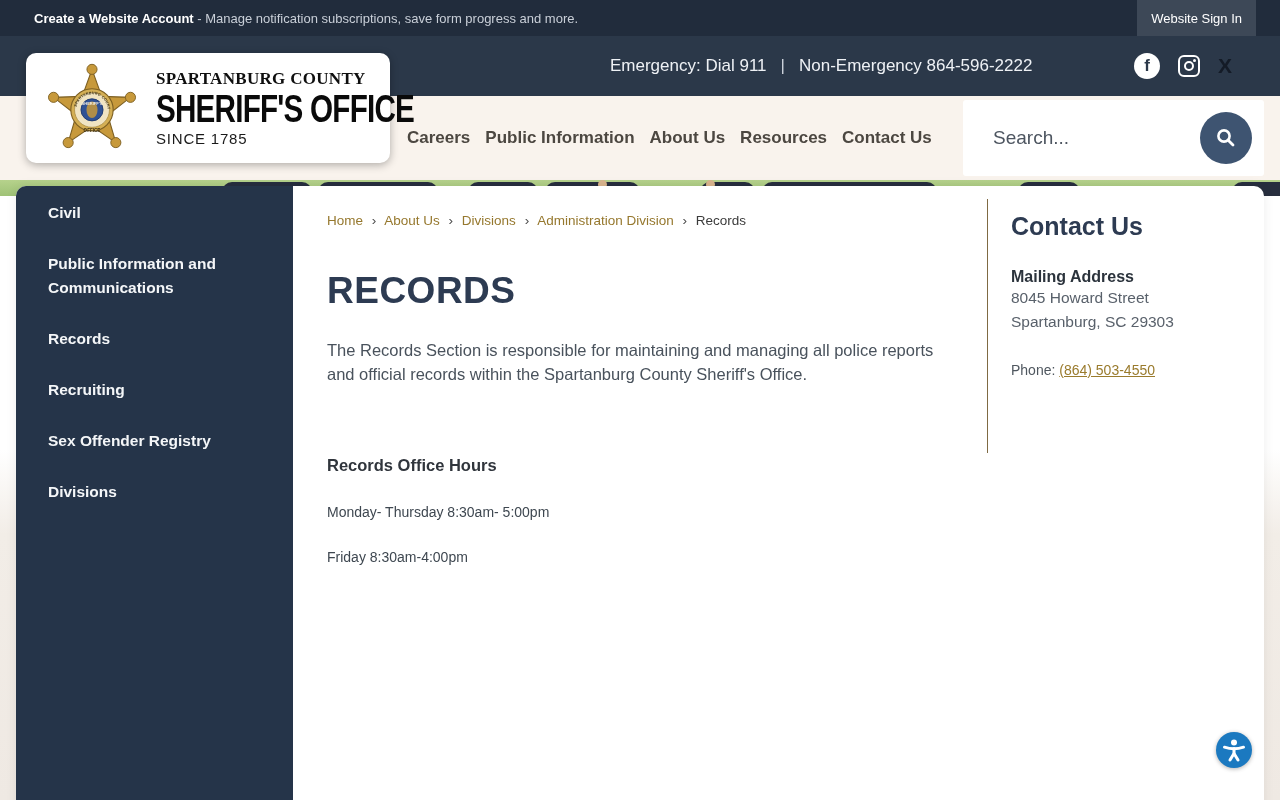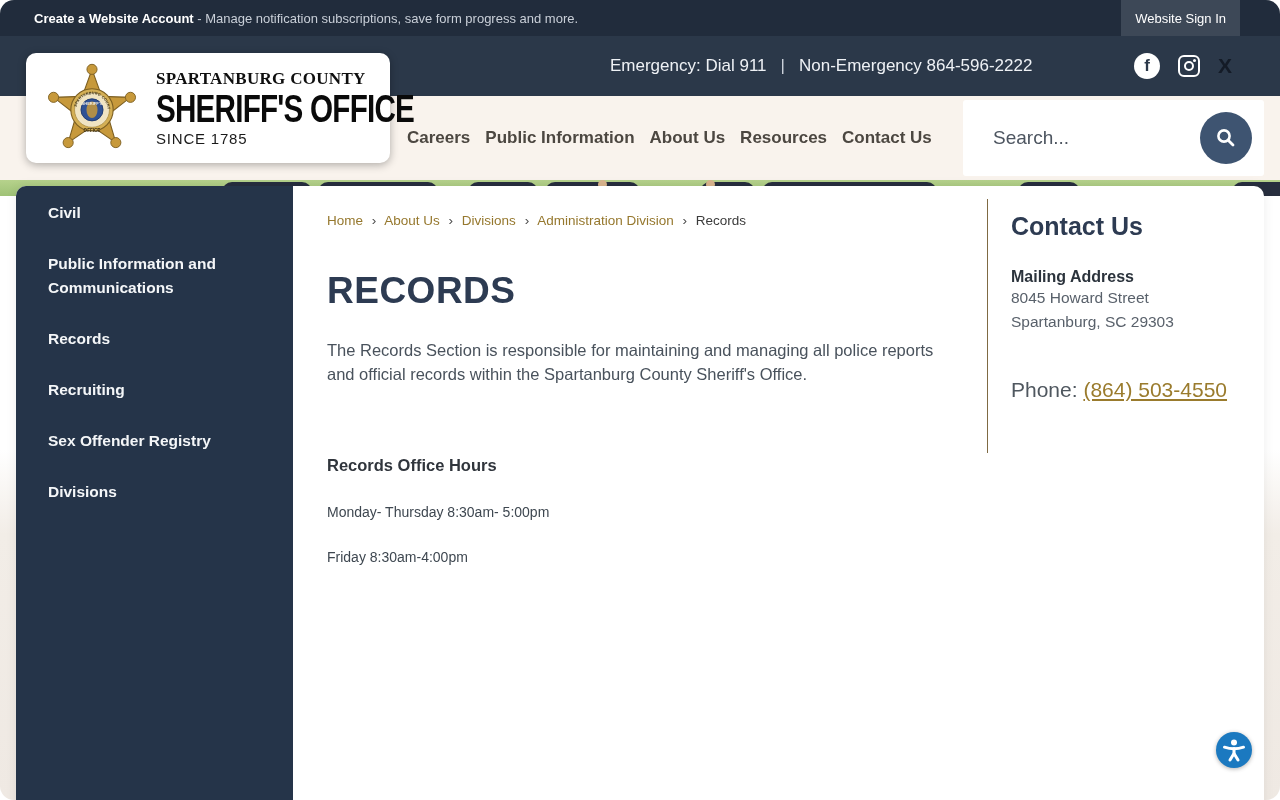--- a/index.html
+++ b/index.html
@@ -1,23 +1,23 @@
 <!DOCTYPE html>
 <html><head>
 <meta charset="utf-8">
 <style>
   * { margin:0; padding:0; box-sizing:border-box; }
   html,body { font-family:"Liberation Sans", sans-serif; }
-  .page { position:relative; width:1280px; height:800px; overflow:hidden; background:#fff;border-radius:14px; }
+  .page { position:relative; width:1280px; height:800px; overflow:hidden; background:#fff; }
 
   
   .topbar { position:relative; height:36px; background:#212c3c; display:flex; align-items:center; padding-left:34px; }
   .topbar-text { font-size:13px; color:#c9cfd8; }
   .topbar-text b { color:#fff; font-weight:bold; }
-  .signin-btn { position:absolute; right:40px; top:0; height:36px; min-width:100px; padding:0 14px;
+  .signin-btn { position:absolute; right:24px; top:0; height:36px; min-width:100px; padding:0 14px;
     background:#3d4857; color:#fff; font-size:13px; display:flex; align-items:center; justify-content:center;
     border:none; cursor:pointer; }
 
   
   .header-band { position:relative; height:60px; background:#2b3849; }
   .emergency { position:absolute; left:610px; top:0; height:60px; display:flex; align-items:center;
     color:#eef1f5; font-size:17px; }
   .emergency .sep { margin:0 14px; color:#cdd3db; }
   .social { position:absolute; right:48px; top:0; height:60px; display:flex; align-items:center; gap:18px; }
   .fb-circle { width:26px; height:26px; border-radius:50%; background:#fff; display:flex; align-items:center;
@@ -76,21 +76,21 @@
   .intro { margin-top:26px; max-width:620px; font-size:16.5px; line-height:24px; color:#49525c; }
   .hours-heading { margin-top:70px; font-size:16.5px; font-weight:bold; color:#30353c; }
   .hours-line { margin-top:29px; font-size:14px; color:#3e4750; }
 
   
   .right-col { width:277px; flex-shrink:0; position:relative; padding:26px 30px 0 24px; }
   .col-divider { position:absolute; left:0; top:13px; height:254px; width:1px; background:#7f6a43; }
   .contact-heading { font-size:25px; font-weight:bold; color:#2d3b52; }
   .mailing-label { margin-top:27px; font-size:16px; font-weight:bold; color:#2b333c; }
   .addr { font-size:15.5px; line-height:24px; color:#59616b; }
-  .phone-row { margin-top:44px; font-size:21px; color:#4f575f; }
+  .phone-row { margin-top:28px; font-size:14px; color:#4f575f; }
   .phone-row a { color:#9a7b2d; text-decoration:underline; cursor:pointer; }
 
   
   .a11y-btn { position:absolute; left:1216px; top:732px; width:36px; height:36px; border-radius:50%;
     background:#1b79c0; border:none; display:flex; align-items:center; justify-content:center; cursor:pointer;
     box-shadow:0 1px 4px rgba(0,0,0,.3); z-index:9; }
 </style>
 </head>
 <body>
 

